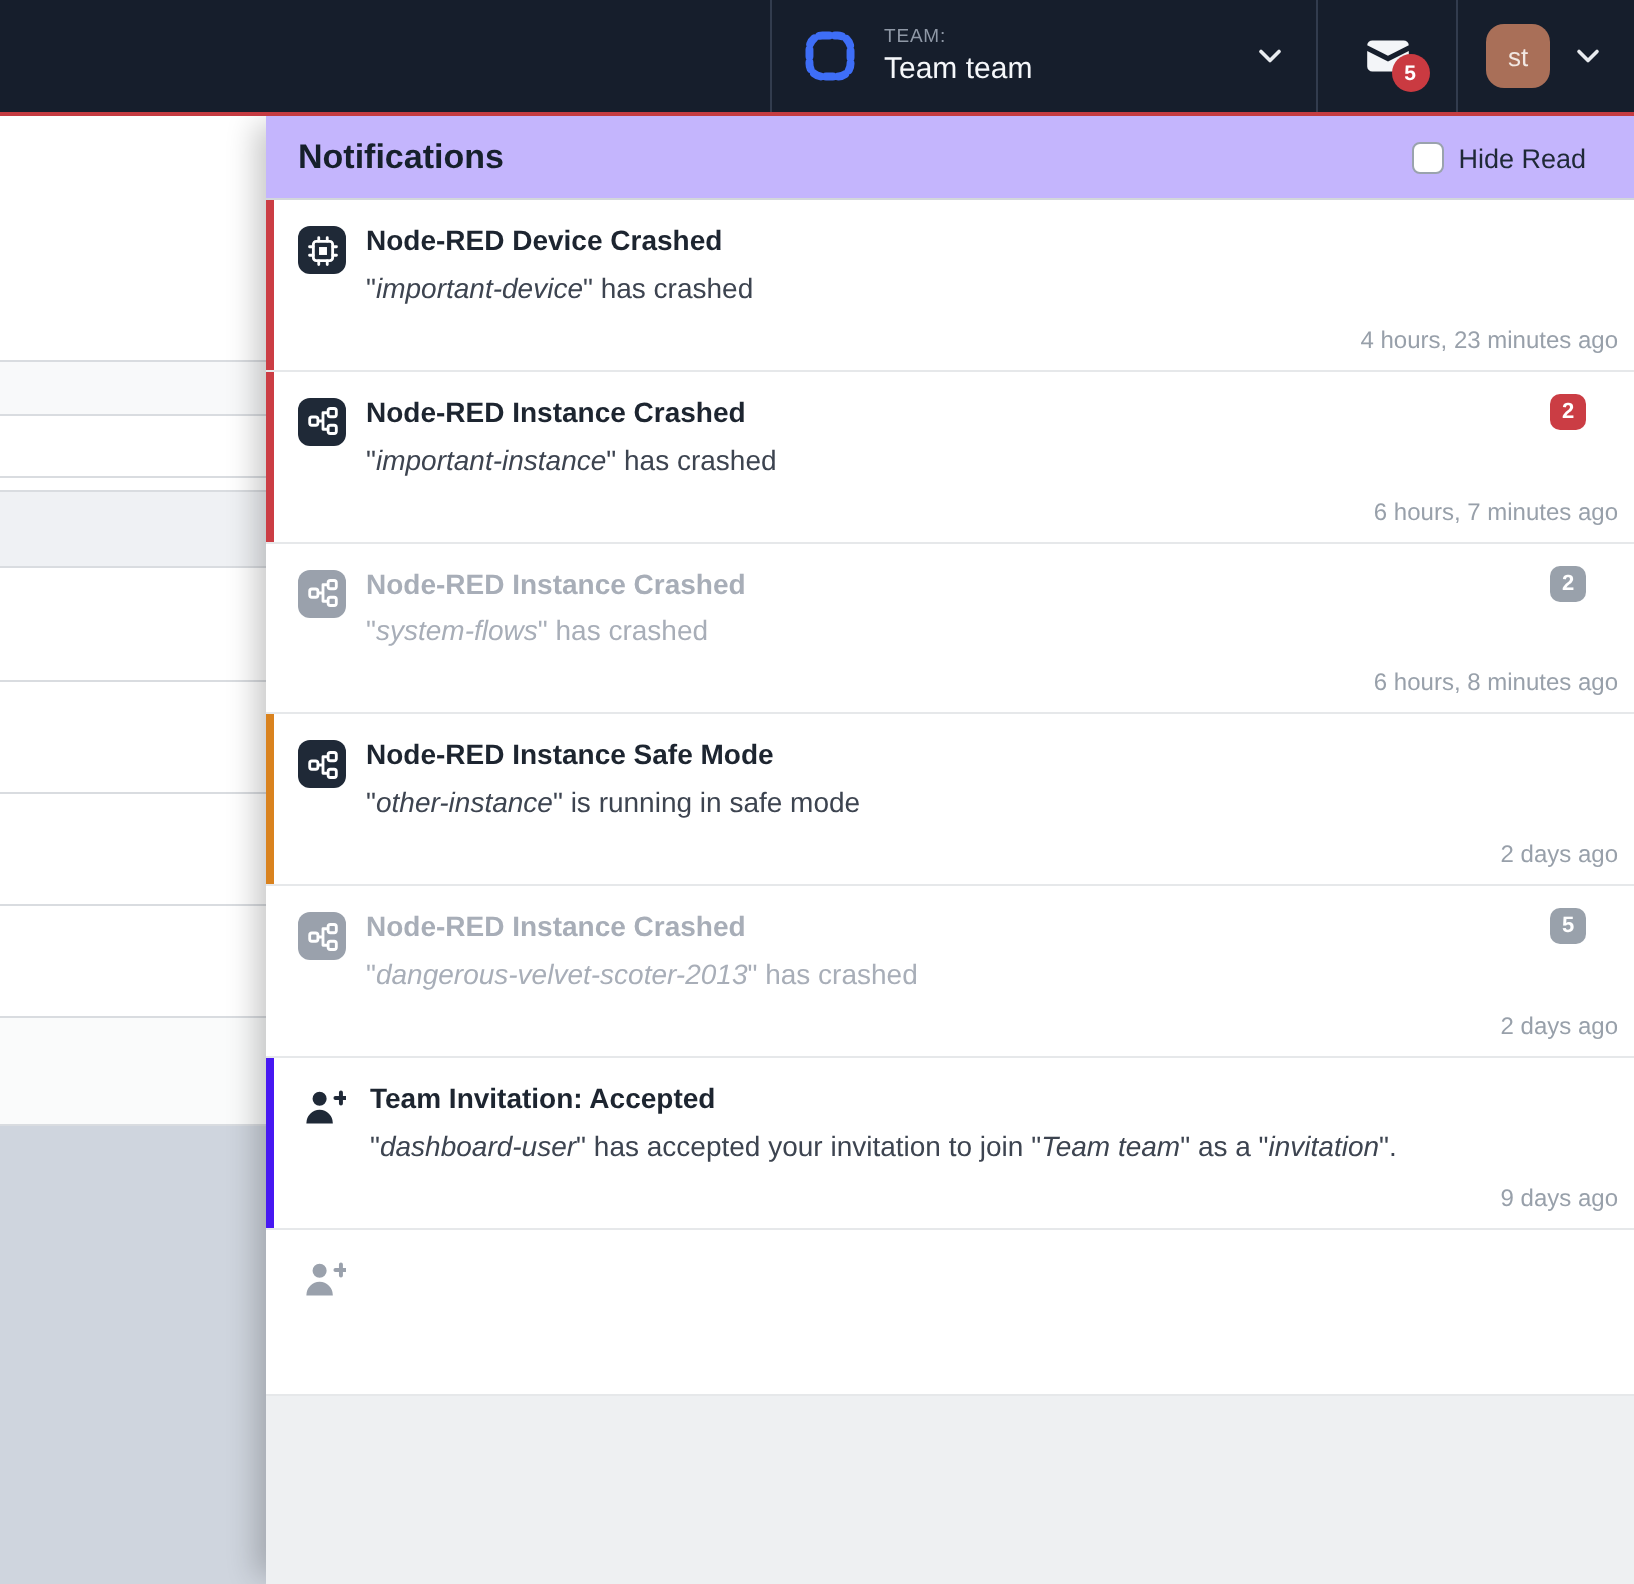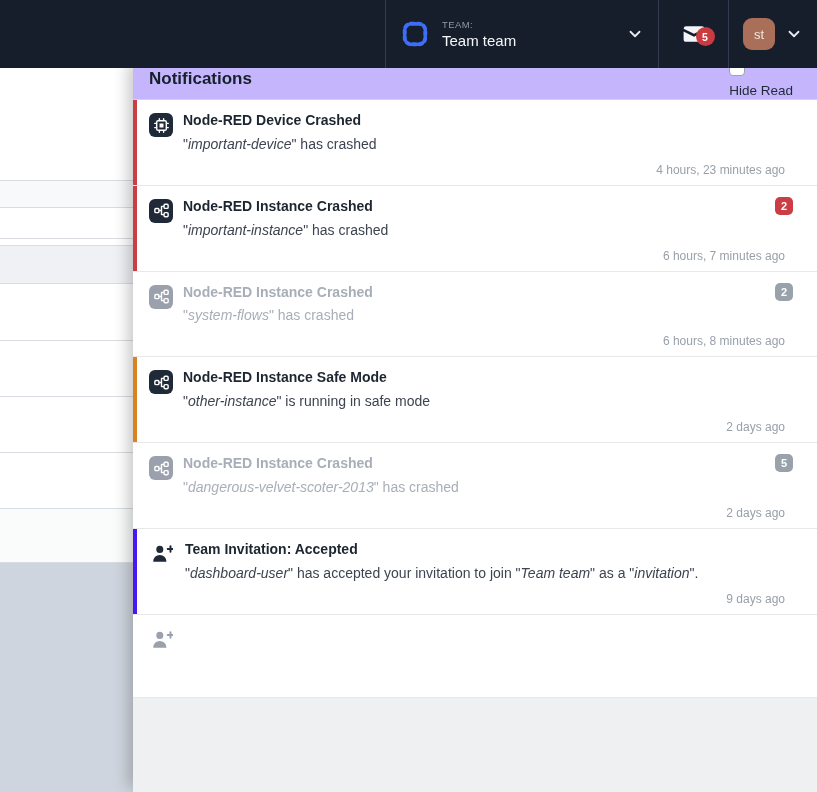--- a/index.html
+++ b/index.html
@@ -1,21 +1,21 @@
 <!DOCTYPE html>
 <html><head>
 <meta charset="utf-8">
 <style>
   * { margin: 0; padding: 0; box-sizing: border-box; }
   html, body { width: 817px; height: 792px; }
   body { font-family: "Liberation Sans", sans-serif; overflow: hidden; background: #fff; }
   .stage { position: relative; width: 817px; height: 792px; overflow: hidden; }
 
   
-  .navbar { position: absolute; top: 0; left: 0; right: 0; height: 68px;
+  .navbar { position: absolute; top: 0; left: 0; right: 0; height: 56px;
     background: #161e2c; display: flex; justify-content: flex-end; z-index: 30; }
   .nav-section { display: flex; align-items: center; border-left: 1px solid #323c4e; height: 100%; }
   .team-section { width: 273px; padding: 0 14px; cursor: pointer; }
   .team-avatar { width: 30px; height: 30px; flex: 0 0 auto; display: flex; align-items: center; justify-content: center; }
   .team-meta { margin-left: 12px; flex: 1; }
   .team-label { font-size: 9.5px; letter-spacing: .4px; color: #8f98a6; }
   .team-name { font-size: 15px; color: #f5f7fa; margin-top: 2px; }
   .chev { width: 18px; height: 18px; color: #e8ebef; flex: 0 0 auto; }
   .mail-section { width: 70px; justify-content: center; cursor: pointer; position: relative; }
   .mail-icon { width: 26px; height: 26px; color: #f3f5f8; position: relative; }
@@ -38,28 +38,28 @@
   .bg-gray-c { background: #fafbfb; }
   .bg-block { background: #cfd5de; }
 
   
   .drawer { position: absolute; top: 58px; left: 133px; right: 0; bottom: 0; background: #c4b5fd;
     z-index: 20; box-shadow: -9px 0 14px -4px rgba(0,0,0,.22); display: flex; flex-direction: column; }
   .drawer-header { height: 42px; flex: 0 0 auto; display: flex; align-items: center;
     padding: 0 24px 0 16px; border-bottom: 1px solid #d3d7db; }
   .drawer-title { font-size: 17px; font-weight: 700; color: #16202b; }
   .spacer { flex: 1; }
-  .hide-read { display: flex; align-items: flex-start; gap: 7px; cursor: pointer; flex-direction: column; }
+  .hide-read { display: flex; align-items: flex-end; gap: 7px; cursor: pointer; }
   .hide-read input { appearance: none; -webkit-appearance: none; width: 16px; height: 16px;
     border: 1px solid #9aa3ad; border-radius: 4px; background: #fff; cursor: pointer; }
   .hide-read-label { font-size: 13.5px; color: #1f2937; }
 
   .notif-list { flex: 0 0 auto; }
   .notif { position: relative; min-height: 83px; border-bottom: 1px solid #e6e8ea;
-    padding: 11px 32px 8px 16px; display: flex; gap: 10px; cursor: pointer; background: #fff; }
+    padding: 11px 8px 8px 16px; display: flex; gap: 10px; cursor: pointer; background: #fff; }
   .notif .stripe { position: absolute; left: 0; top: 0; bottom: 0; width: 4px; background: transparent; }
   .notif.sev-critical .stripe { background: #cb3d44; }
   .notif.sev-warning  .stripe { background: #d9821e; }
   .notif.sev-info     .stripe { background: #4718f2; }
 
   .notif-icon-box { width: 24px; height: 24px; margin-top: 2px; flex: 0 0 auto; border-radius: 6px;
     background: #1f2937; color: #fff; display: flex; align-items: center; justify-content: center; }
   .notif-icon-plain { width: 26px; height: 26px; margin-top: 1px; flex: 0 0 auto; color: #1f2937;
     display: flex; align-items: center; justify-content: center; }
   .notif.read .notif-icon-box { background: #9aa1ac; }

